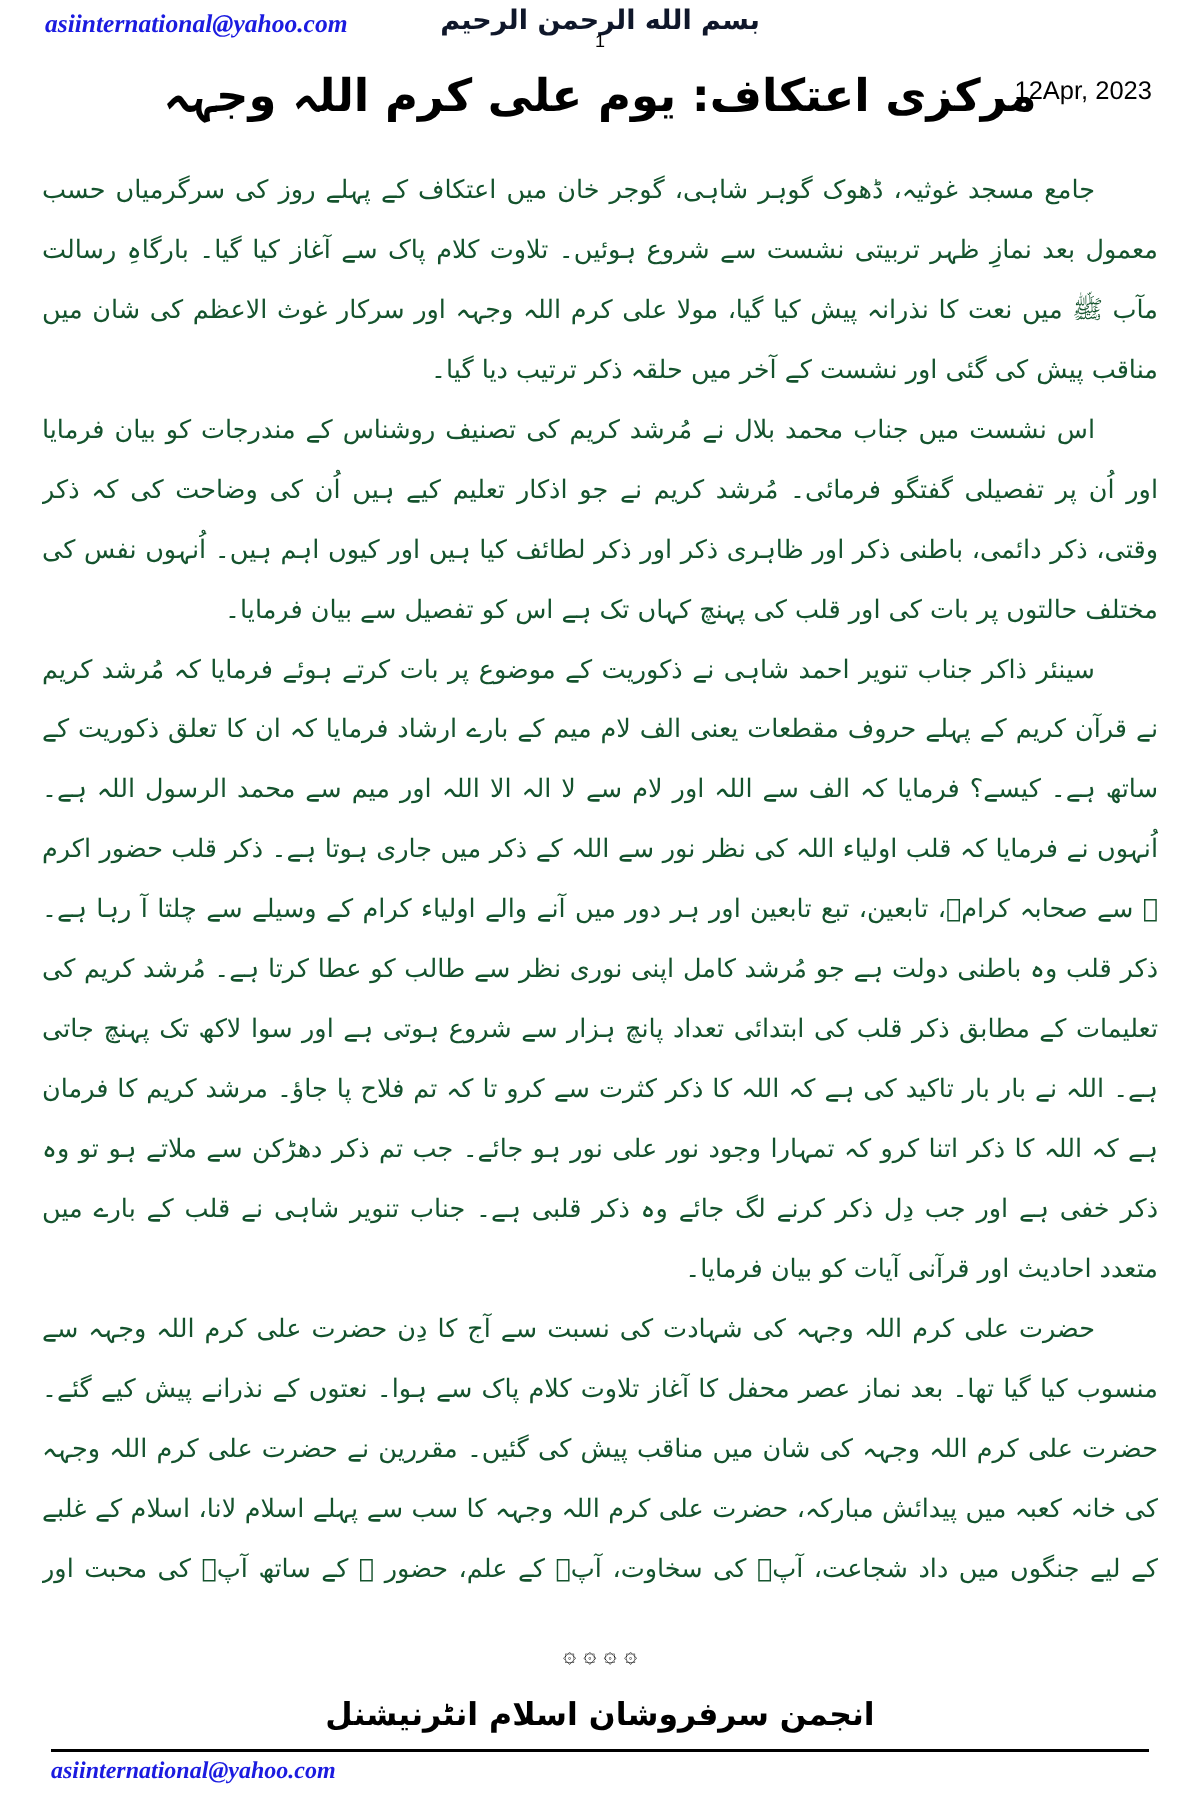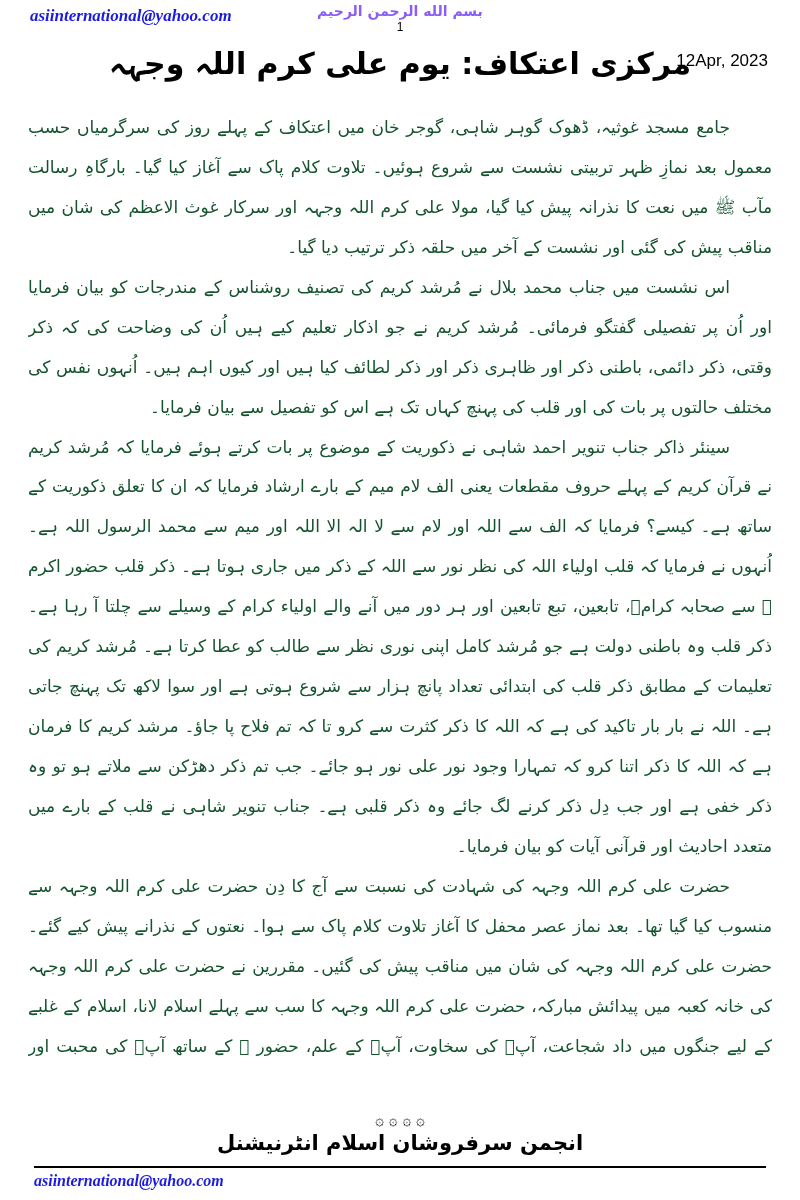--- a/index.html
+++ b/index.html
@@ -20,23 +20,23 @@
     font-style: italic;
     font-weight: bold;
     font-size: 17px;
     color: #1b1be0;
   }
   .bismillah {
     position: absolute;
     left: 0; right: 0; top: 3px;
     text-align: center;
     direction: rtl;
-    font-size: 14px;
+    font-size: 18px;
     font-weight: bold;
-    color: #8b5cf6;
+    color: #0f172a;
   }
   .page-num {
     position: absolute;
     left: 0; right: 0; top: 20px;
     text-align: center;
     font-family: "Liberation Sans", sans-serif;
     font-size: 12px;
     color: #000;
   }
   .date {
@@ -81,21 +81,21 @@
     letter-spacing: 7px;
     color: #000;
     line-height: 1.2;
   }
   .org-name {
     text-align: center;
     direction: rtl;
     font-size: 21px;
     font-weight: bold;
     color: #000;
-    margin-top: 0;
+    margin-top: 17px;
     line-height: 1.4;
   }
   .divider {
     border: none;
     border-top: 2px solid #000000;
     margin: 8px 34px 4px 34px;
   }
   .footer-row {
     display: flex;
     justify-content: space-between;

